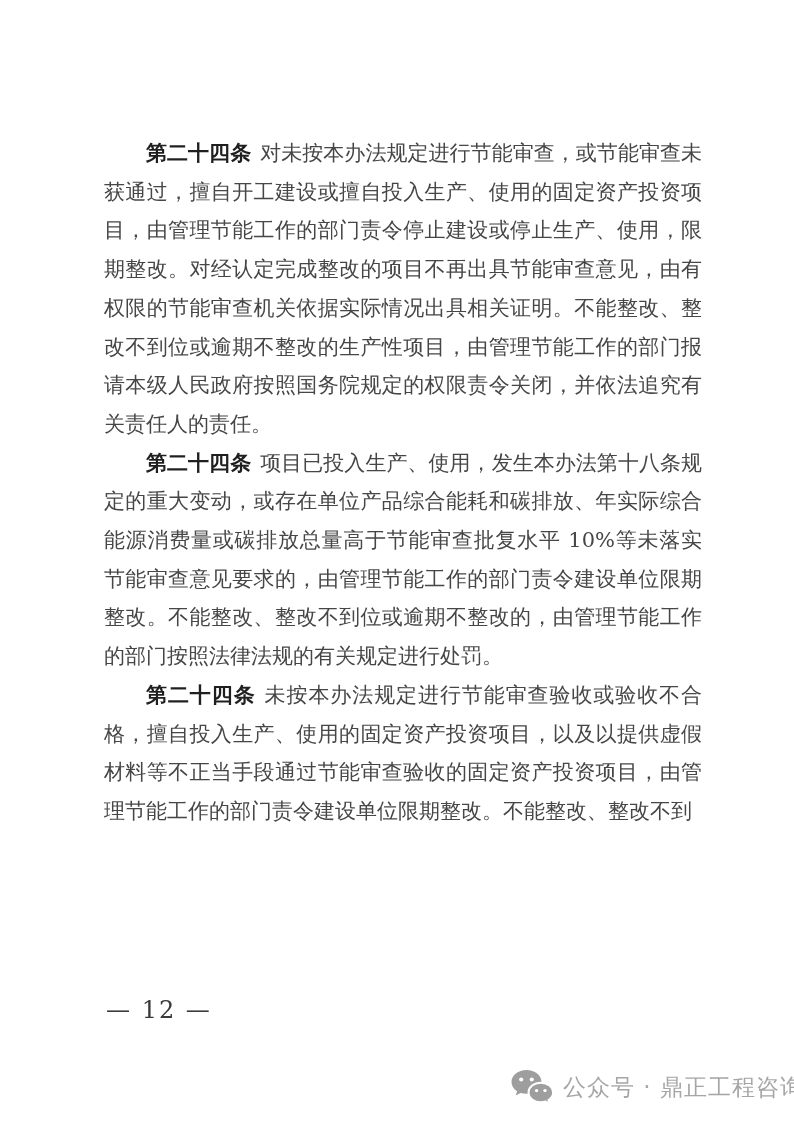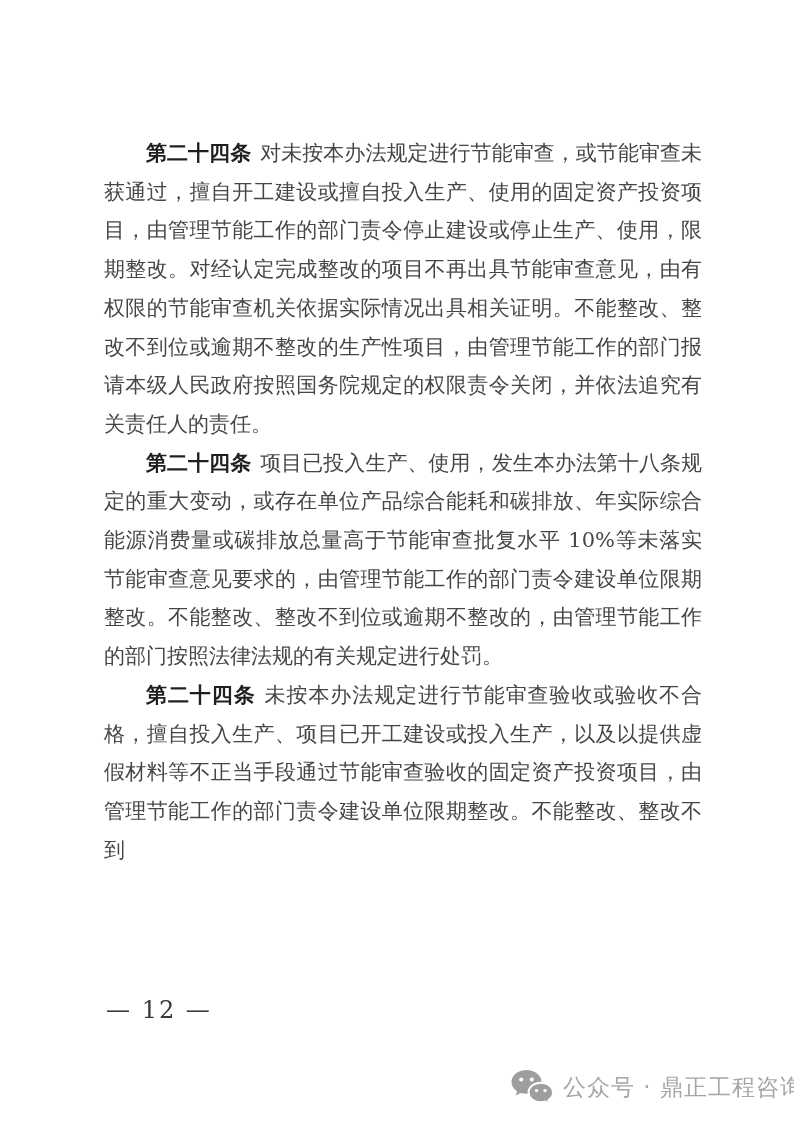--- a/index.html
+++ b/index.html
@@ -74,21 +74,21 @@
 <div class="page">
 
   <div class="content">
     <p>
       <span class="term">第二十四条</span><span>对未按本办法规定进行节能审查，或节能审查未获通过，擅自开工建设或擅自投入生产、使用的固定资产投资项目，由管理节能工作的部门责令停止建设或停止生产、使用，限期整改。对经认定完成整改的项目不再出具节能审查意见，由有权限的节能审查机关依据实际情况出具相关证明。不能整改、整改不到位或逾期不整改的生产性项目，由管理节能工作的部门报请本级人民政府按照国务院规定的权限责令关闭，并依法追究有关责任人的责任。</span>
     </p>
     <p>
       <span class="term">第二十四条</span><span>项目已投入生产、使用，发生本办法第十八条规定的重大变动，或存在单位产品综合能耗和碳排放、年实际综合能源消费量或碳排放总量高于节能审查批复水平 10%等未落实节能审查意见要求的，由管理节能工作的部门责令建设单位限期整改。不能整改、整改不到位或逾期不整改的，由管理节能工作的部门按照法律法规的有关规定进行处罚。</span>
     </p>
     <p>
-      <span class="term">第二十四条</span><span>未按本办法规定进行节能审查验收或验收不合格，擅自投入生产、项目已开工建设或投入生产，以及以提供虚假材料等不正当手段通过节能审查验收的固定资产投资项目，由管理节能工作的部门责令建设单位限期整改。不能整改、整改不到</span>
+      <span class="term">第二十四条</span><span>未按本办法规定进行节能审查验收或验收不合格，擅自投入生产、使用的固定资产投资项目，以及以提供虚假材料等不正当手段通过节能审查验收的固定资产投资项目，由管理节能工作的部门责令建设单位限期整改。不能整改、整改不到</span>
     </p>
   </div>
 
   <div class="page-number">— 12 —</div>
 
   <div class="footer-watermark">
     <span class="wm-icon">
       <svg width="44" height="38" viewBox="0 0 44 38" xmlns="http://www.w3.org/2000/svg">
         <g fill="#9e9e9e">
           <path d="M16.5 2 C8.2 2 1.5 7.3 1.5 13.9 c0 3.8 2.2 7.1 5.6 9.3 l-1.4 4.3 4.9-2.5 c1.8 0.5 3.8 0.8 5.9 0.8 8.3 0 15-5.3 15-11.9 C31.5 7.3 24.8 2 16.5 2 Z"></path>

